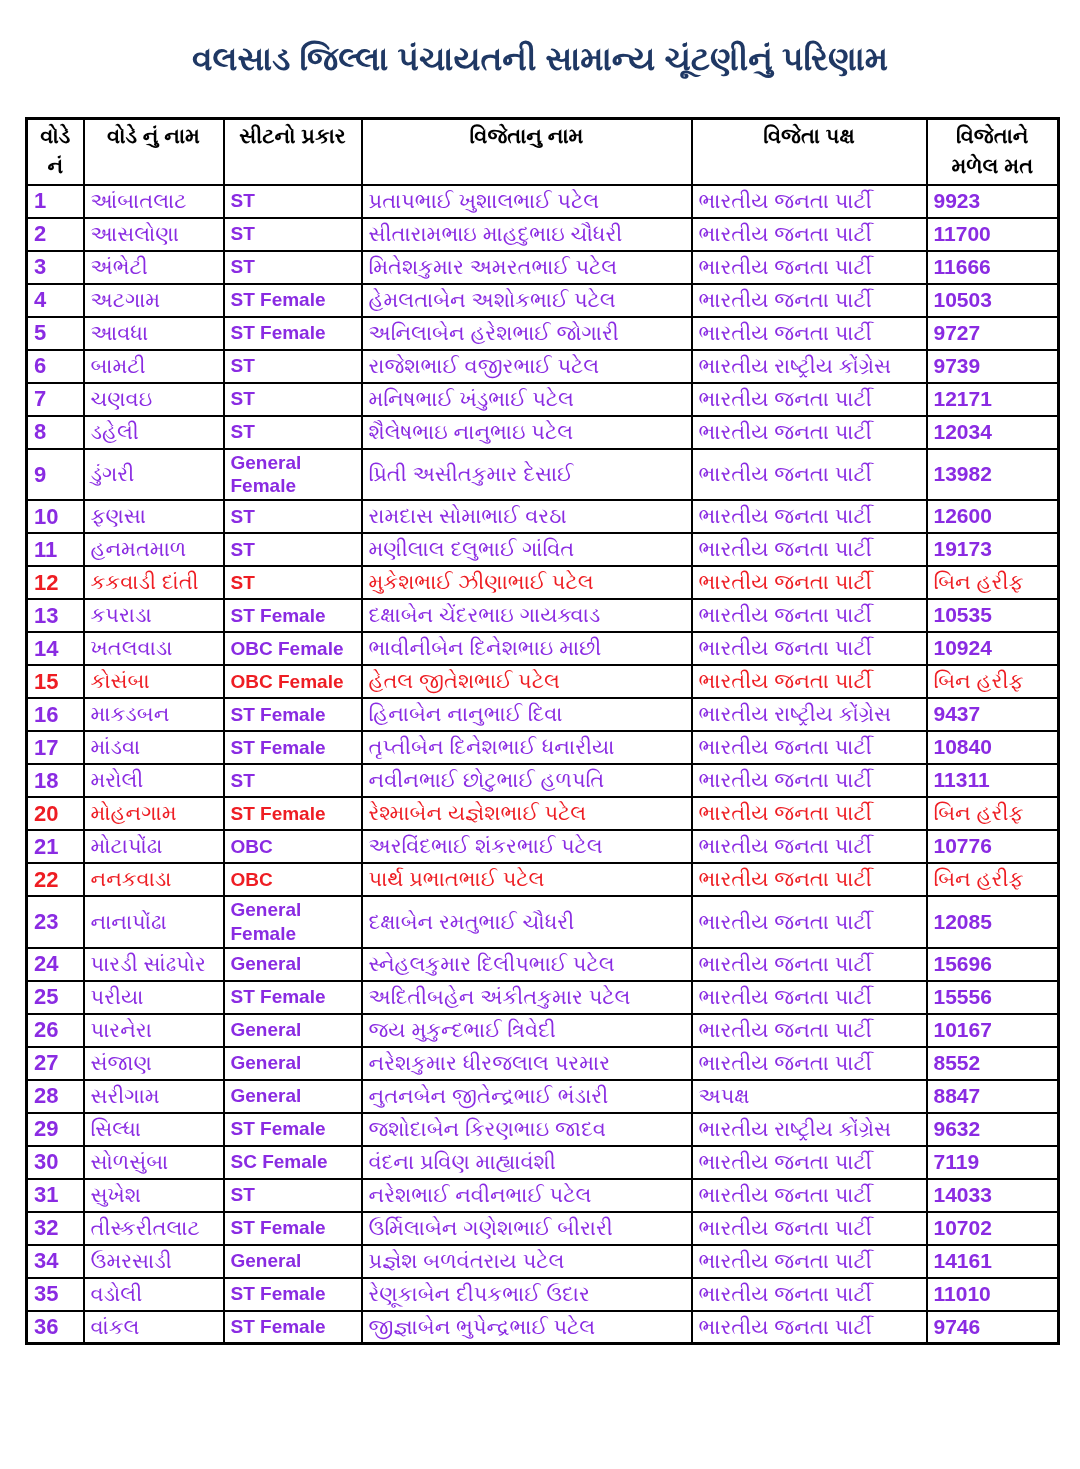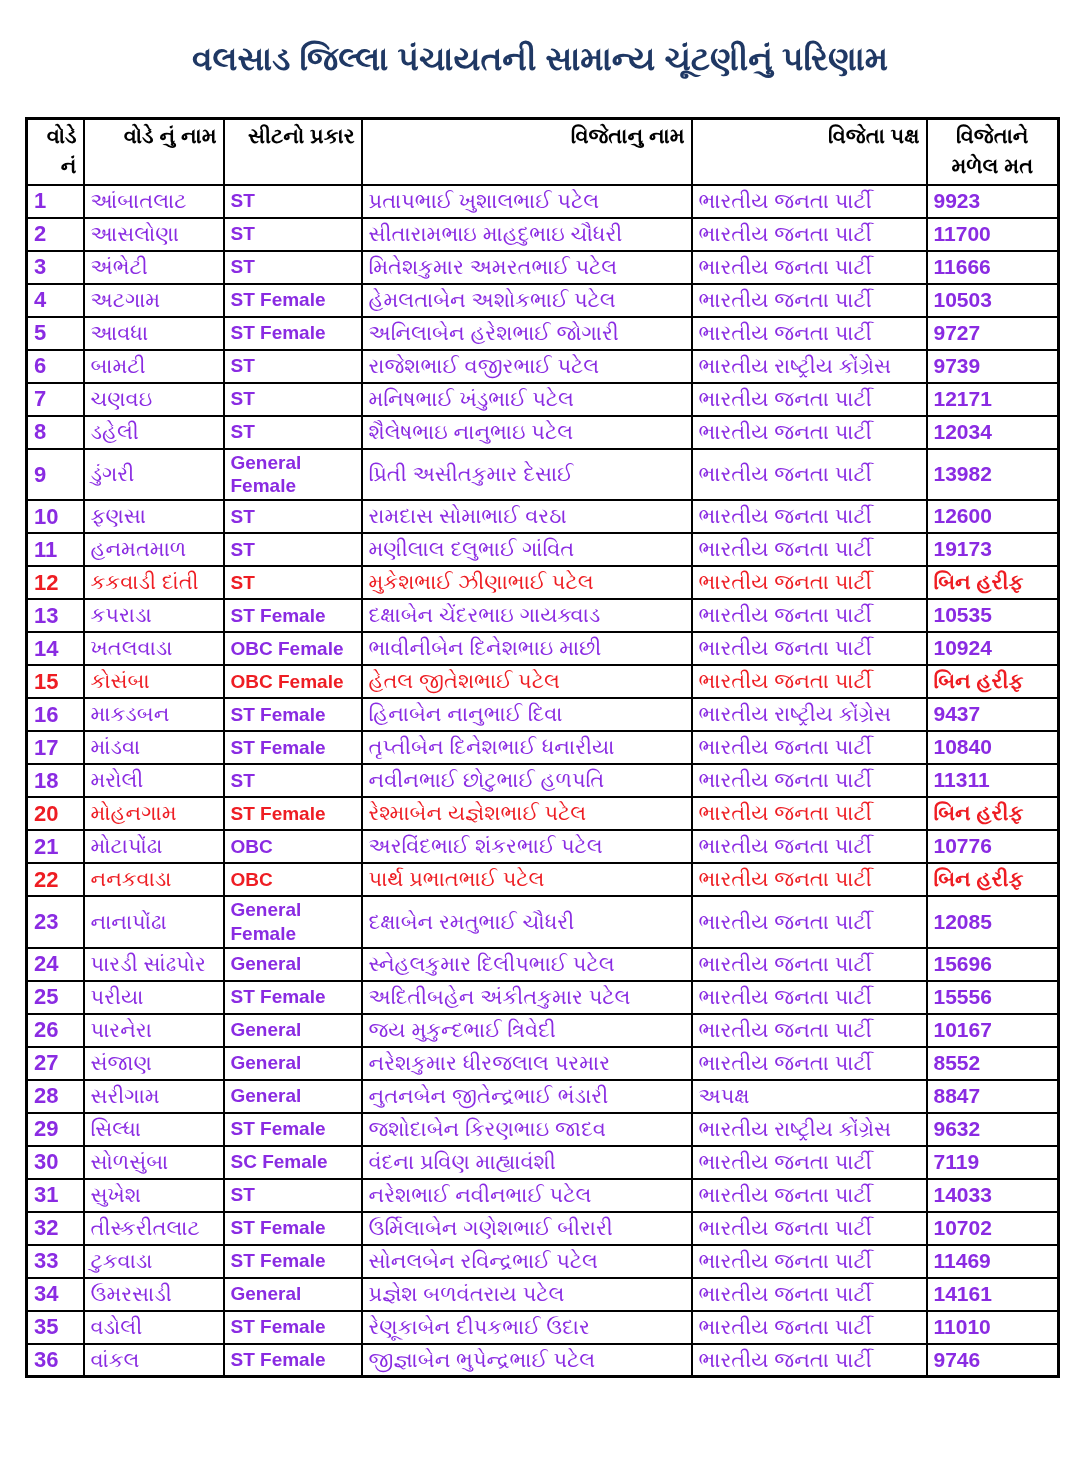--- a/index.html
+++ b/index.html
@@ -27,21 +27,21 @@
   }
   th, td {
     border: 2px solid #000;
     padding: 1px 6px;
     overflow: hidden;
   }
   thead th {
     color: #000;
     font-size: 21px;
     font-weight: bold;
-    text-align: right;
+    text-align: center;
     vertical-align: top;
     height: 66px;
     line-height: 1.45;
   }
   thead th.c-votes { text-align: center; }
   .w-no    { width: 57px; }
   .w-ward  { width: 140px; }
   .w-seat  { width: 138px; }
   .w-win   { width: 330px; }
   .w-party { width: 235px; }
@@ -50,21 +50,21 @@
     height: 33px;
     vertical-align: middle;
     color: #8A2BE2;
     font-size: 21px;
     line-height: 1.15;
   }
   tbody td.col-no    { font-weight: bold; font-size: 22px; }
   tbody td.col-seat  { font-weight: bold; font-size: 19px; line-height: 1.25; }
   tbody td.col-votes { font-weight: bold; text-align: left; font-size: 21px; }
   tbody tr.uncontested td { color: #EE1D23; }
-  tbody tr.uncontested td.col-votes { font-weight: bold; margin-left: 10px; }
+  tbody tr.uncontested td.col-votes { font-weight: normal; margin-left: 10px; }
 </style>
 </head>
 <body>
 
 <h1 class="page-title">વલસાડ જિલ્લા પંચાયતની સામાન્ય ચૂંટણીનું પરિણામ</h1>
 
 <table class="results">
   <colgroup>
     <col class="w-no">
       <col class="w-ward">
@@ -326,28 +326,20 @@
       </tr>
       <tr>
         <td class="col-no">32</td>
         <td class="col-ward">તીસ્કરીતલાટ</td>
         <td class="col-seat">ST Female</td>
         <td class="col-winner">ઉર્મિલાબેન ગણેશભાઈ બીરારી</td>
         <td class="col-party">ભારતીય જનતા પાર્ટી</td>
         <td class="col-votes">10702</td>
       </tr>
       <tr>
-        <td class="col-no">33</td>
-        <td class="col-ward">ટુકવાડા</td>
-        <td class="col-seat">ST Female</td>
-        <td class="col-winner">સોનલબેન રવિન્દ્રભાઈ પટેલ</td>
-        <td class="col-party">ભારતીય જનતા પાર્ટી</td>
-        <td class="col-votes">11469</td>
-      </tr>
-      <tr>
         <td class="col-no">34</td>
         <td class="col-ward">ઉમરસાડી</td>
         <td class="col-seat">General</td>
         <td class="col-winner">પ્રજ્ઞેશ બળવંતરાય પટેલ</td>
         <td class="col-party">ભારતીય જનતા પાર્ટી</td>
         <td class="col-votes">14161</td>
       </tr>
       <tr>
         <td class="col-no">35</td>
         <td class="col-ward">વડોલી</td>

